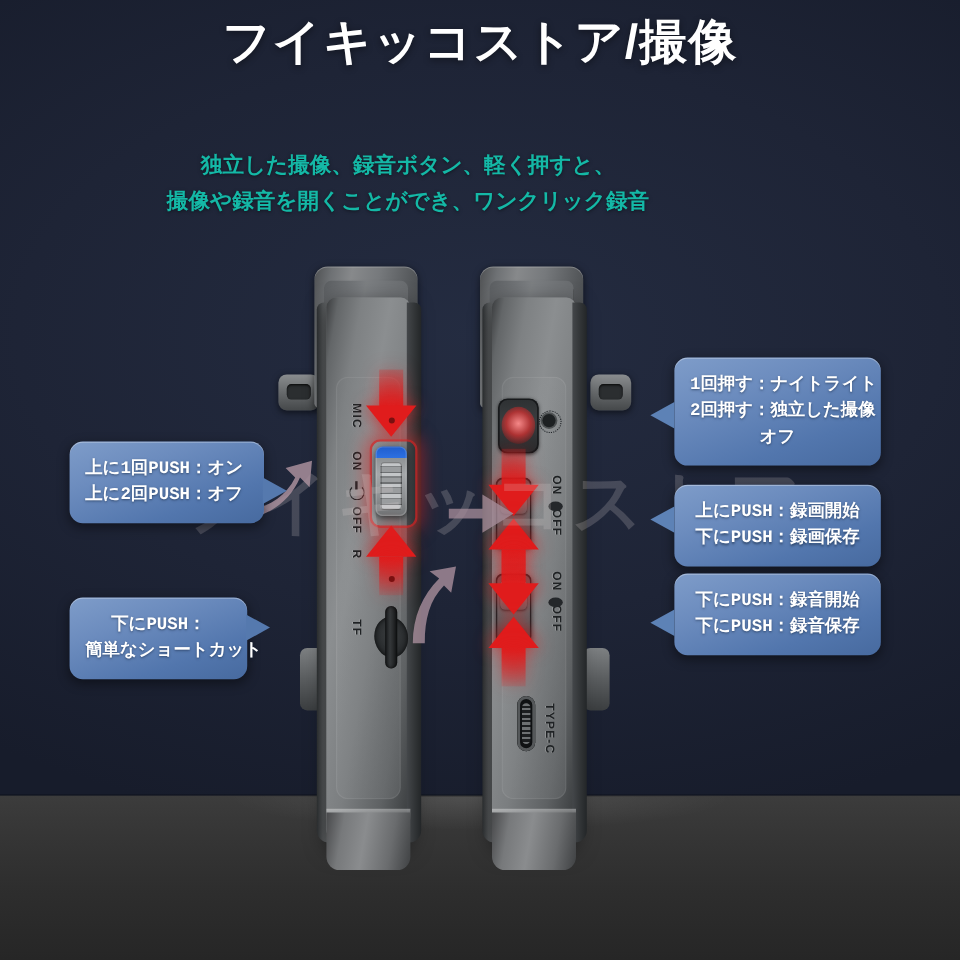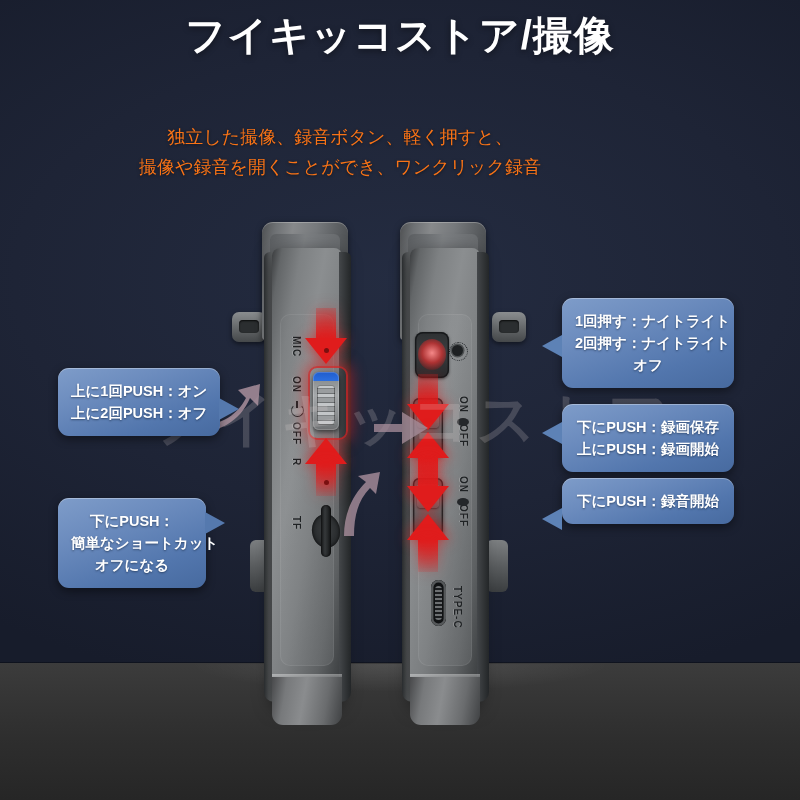--- a/index.html
+++ b/index.html
@@ -33,21 +33,21 @@
   
   .headline{
     position:absolute;left:0;top:10px;width:800px;text-align:center;
     color:#ffffff;font-size:40px;line-height:50px;font-weight:700;
     letter-spacing:1px;
     text-shadow:0 2px 6px rgba(0,0,0,.45);
   }
   .headline .l2{display:block;}
   .subtitle{
     position:absolute;left:0;top:122px;width:680px;text-align:center;
-    color:#f97316;font-size:18px;line-height:30px;font-weight:400;
+    color:#14b8a6;font-size:18px;line-height:30px;font-weight:700;
     text-shadow:0 1px 3px rgba(0,0,0,.5);
   }
   .subtitle span{display:block;}
 
   
   .watermark{
     position:absolute;left:150px;top:388px;width:520px;
     text-align:center;
     font-size:58px;line-height:62px;font-weight:700;
     color:rgba(226,214,214,.20);
@@ -255,21 +255,21 @@
     border-radius:11px;
     background:linear-gradient(160deg,#7e9cc9 0%,#6c8cbe 32%,#5276ad 72%,#476a9f 100%);
     box-shadow:0 3px 10px rgba(0,0,0,.45), inset 0 1px 0 rgba(255,255,255,.32);
     color:#ffffff;
     font-size:14.5px;line-height:22px;font-weight:700;
     padding:12px 13px;
     box-sizing:border-box;
     text-align:center;
     text-shadow:0 1px 2px rgba(20,36,62,.6);
   }
-  .bubble .line{display:block;white-space:nowrap;}
+  .bubble .line{display:block;white-space:nowrap;font-family:Liberation Mono, monospace;}
   .bubble.ta-left .line{text-align:left;}
 
   .tail{position:absolute;width:0;height:0;}
   .tail-right{
     border-top:11px solid transparent;border-bottom:11px solid transparent;
     border-left:20px solid #5579ae;
   }
   .tail-left{
     border-top:11px solid transparent;border-bottom:11px solid transparent;
     border-right:20px solid #5d82b6;
@@ -419,35 +419,35 @@
 
   <div class="bubble ta-left" style="left:58px;top:368px;width:162px;">
     <span class="line">上に1回PUSH：オン</span>
     <span class="line">上に2回PUSH：オフ</span>
   </div>
   <div class="tail tail-right" style="left:219px;top:398px;"></div>
 
   <div class="bubble" style="left:58px;top:470px;width:148px;margin-top:28px;">
     <span class="line">下にPUSH：</span>
     <span class="line">簡単なショートカット</span>
-    <span class="line">オフになる</span>
   </div>
   <div class="tail tail-right" style="left:205px;top:512px;"></div>
 
   <div class="bubble" style="left:562px;top:298px;width:172px;">
     <span class="line">1回押す：ナイトライト</span>
-    <span class="line">2回押す：ナイトライト</span>
+    <span class="line">2回押す：独立した撮像</span>
     <span class="line">オフ</span>
   </div>
   <div class="tail tail-left" style="left:542px;top:335px;"></div>
 
   <div class="bubble" style="left:562px;top:404px;width:172px;">
+    <span class="line">上にPUSH：録画開始</span>
     <span class="line">下にPUSH：録画保存</span>
-    <span class="line">上にPUSH：録画開始</span>
   </div>
   <div class="tail tail-left" style="left:542px;top:422px;"></div>
 
   <div class="bubble" style="left:562px;top:478px;width:172px;">
     <span class="line">下にPUSH：録音開始</span>
+    <span class="line">下にPUSH：録音保存</span>
   </div>
   <div class="tail tail-left" style="left:542px;top:508px;"></div>
 
 </div>
 
 </body></html>

